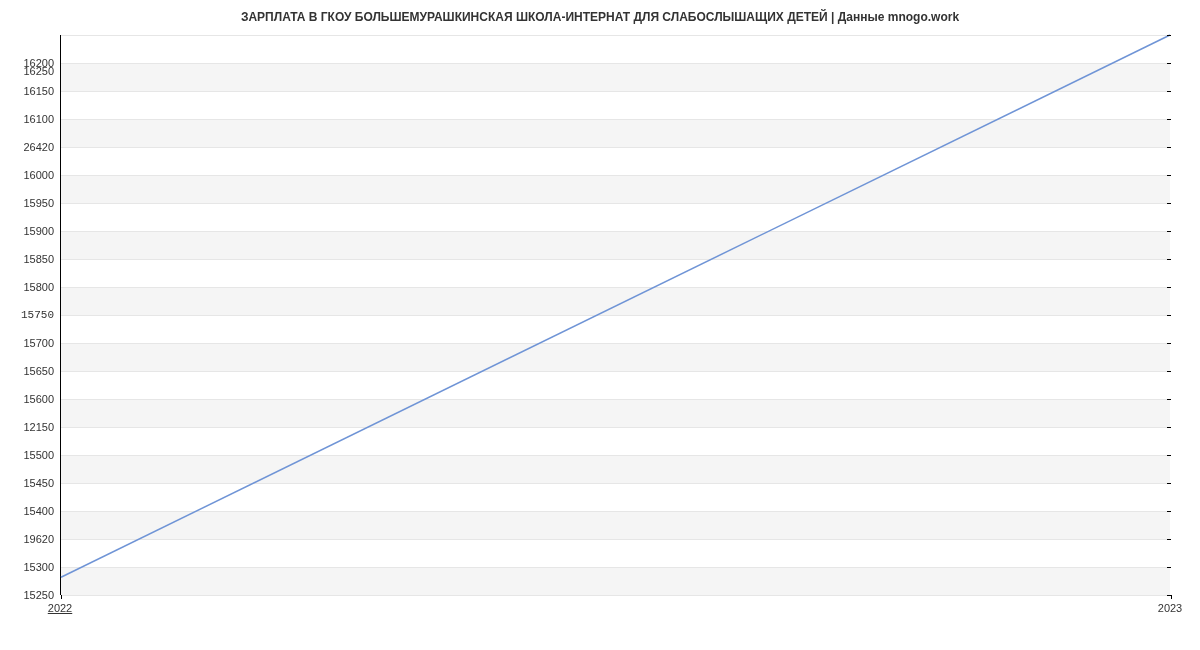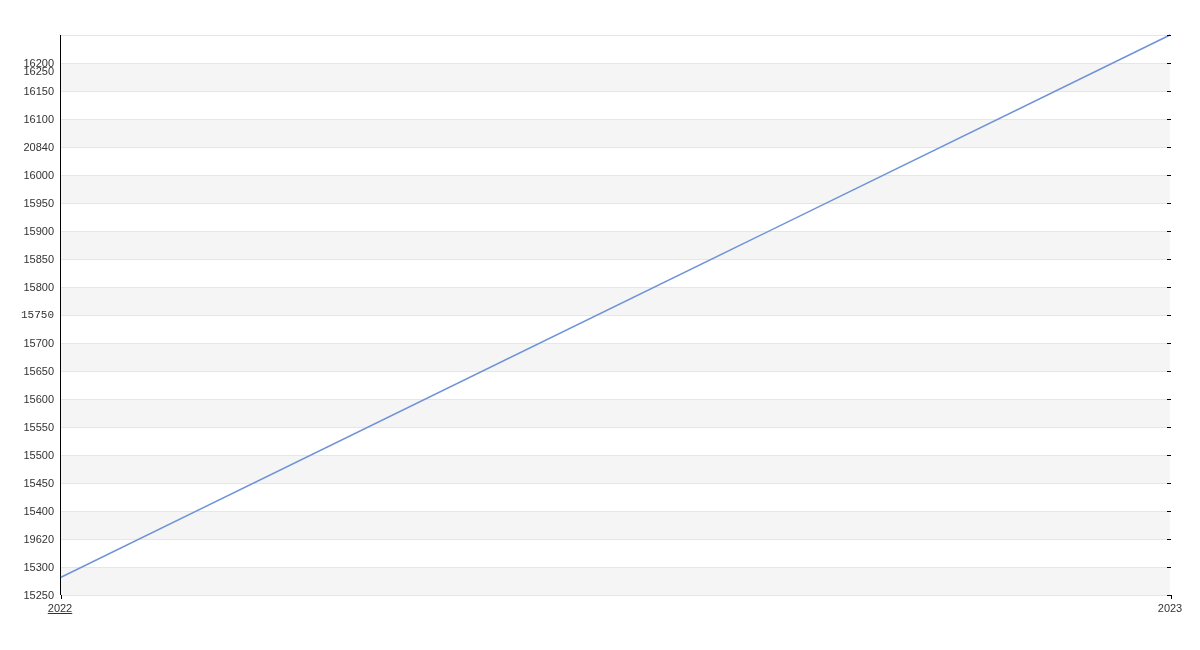--- a/index.html
+++ b/index.html
@@ -83,20 +83,21 @@
     top: 0;
     width: 100%;
     height: 100%;
     overflow: visible;
   }
 </style>
 </head>
 <body>
 
 <div class="chart">
+  <div class="title">ЗАРПЛАТА В ГКОУ БОЛЬШЕМУРАШКИНСКАЯ ШКОЛА-ИНТЕРНАТ ДЛЯ СЛАБОСЛЫШАЩИХ ДЕТЕЙ | Данные mnogo.work</div>
 
   <div class="plot">
       <div class="band" style="top: 28px; height: 28px;"></div>
       <div class="band" style="top: 84px; height: 28px;"></div>
       <div class="band" style="top: 140px; height: 28px;"></div>
       <div class="band" style="top: 196px; height: 28px;"></div>
       <div class="band" style="top: 252px; height: 28px;"></div>
       <div class="band" style="top: 308px; height: 28px;"></div>
       <div class="band" style="top: 364px; height: 28px;"></div>
       <div class="band" style="top: 420px; height: 28px;"></div>
@@ -149,30 +150,30 @@
       <div class="tickmark" style="top: 0px;"></div>
       <div class="xtickmark" style="left: 0px; top: 560px;"></div>
       <div class="xtickmark" style="left: 1110px; top: 560px;"></div>
     </div>
 <div class="ytick" style="top: 595px;">15250</div>
     <div class="ytick" style="top: 567px;">15300</div>
     <div class="ytick" style="top: 539px;">19620</div>
     <div class="ytick" style="top: 511px;">15400</div>
     <div class="ytick" style="top: 483px; margin-left: 30px;">15450</div>
     <div class="ytick" style="top: 455px;">15500</div>
-    <div class="ytick" style="top: 427px;">15550</div>
+    <div class="ytick" style="top: 427px;">12150</div>
     <div class="ytick" style="top: 399px;">15600</div>
     <div class="ytick" style="top: 371px;">15650</div>
     <div class="ytick" style="top: 343px;">15700</div>
     <div class="ytick" style="top: 315px; font-family: Liberation Mono, monospace;">15750</div>
     <div class="ytick" style="top: 287px;">15800</div>
     <div class="ytick" style="top: 259px;">15850</div>
     <div class="ytick" style="top: 231px;">15900</div>
     <div class="ytick" style="top: 203px;">15950</div>
     <div class="ytick" style="top: 175px;">16000</div>
-    <div class="ytick" style="top: 147px;">20840</div>
+    <div class="ytick" style="top: 147px;">26420</div>
     <div class="ytick" style="top: 119px;">16100</div>
     <div class="ytick" style="top: 91px;">16150</div>
     <div class="ytick" style="top: 63px;">16200</div>
     <div class="ytick" style="top: 35px; margin-top: 36px;">16250</div>
     <div class="xtick" style="left: 60px; text-decoration: underline;">2022</div>
     <div class="xtick" style="left: 1170px;">2023</div>
   </div>
 
 </body></html>

